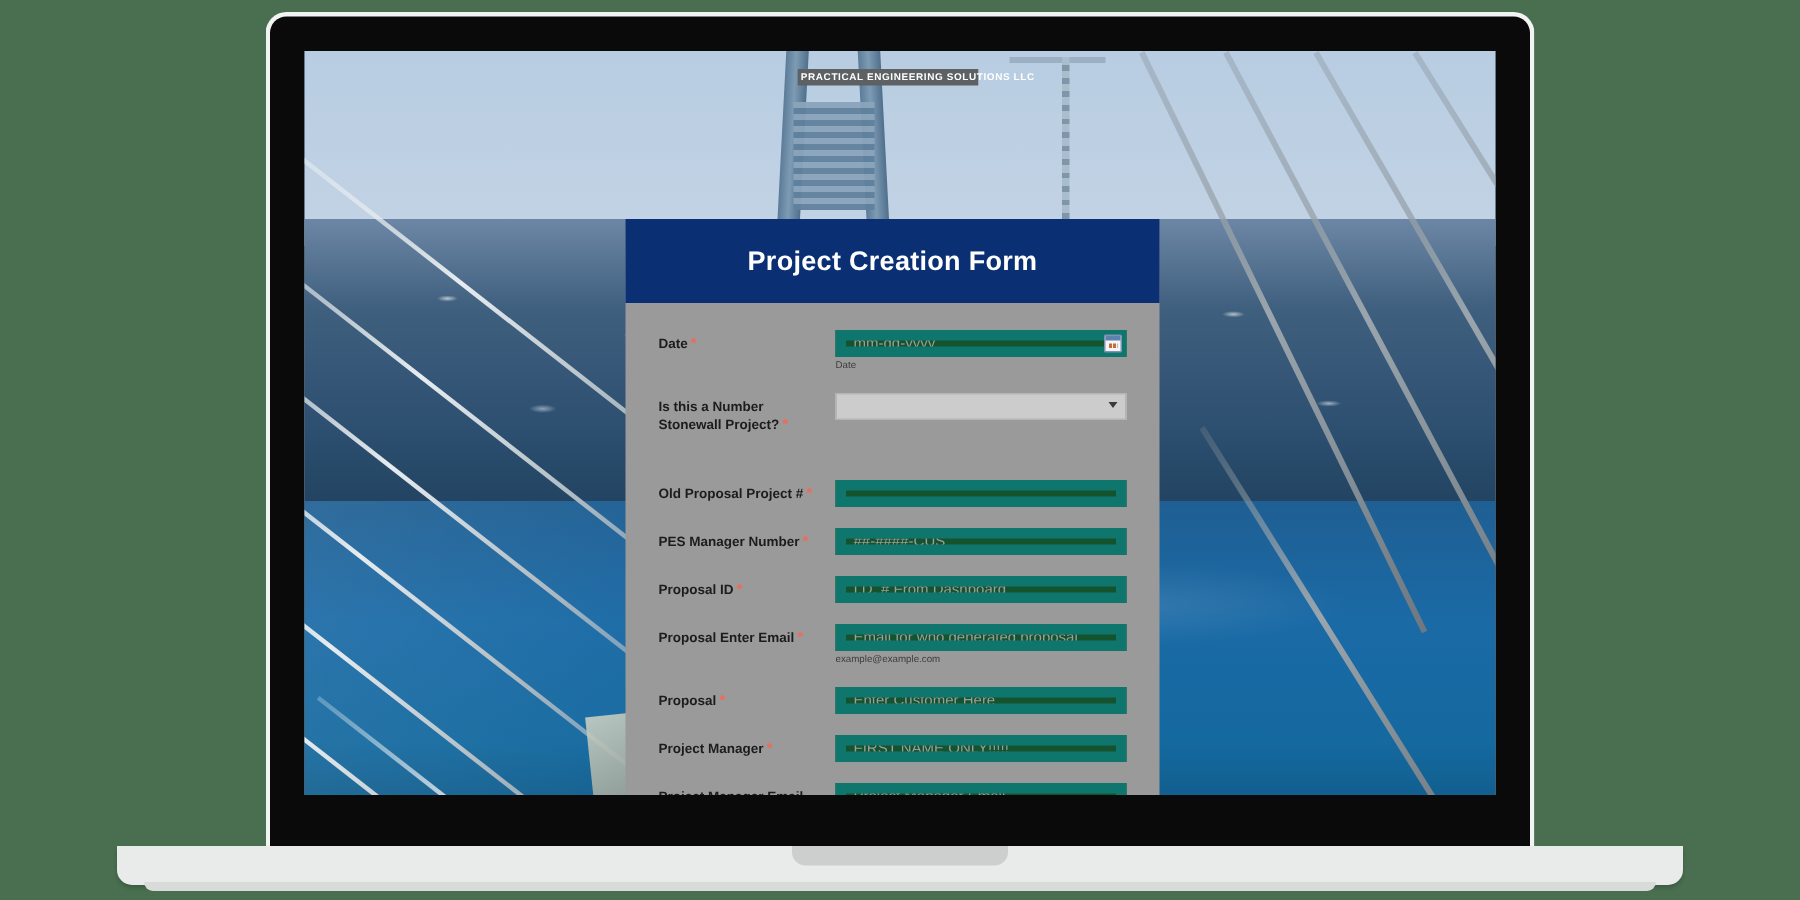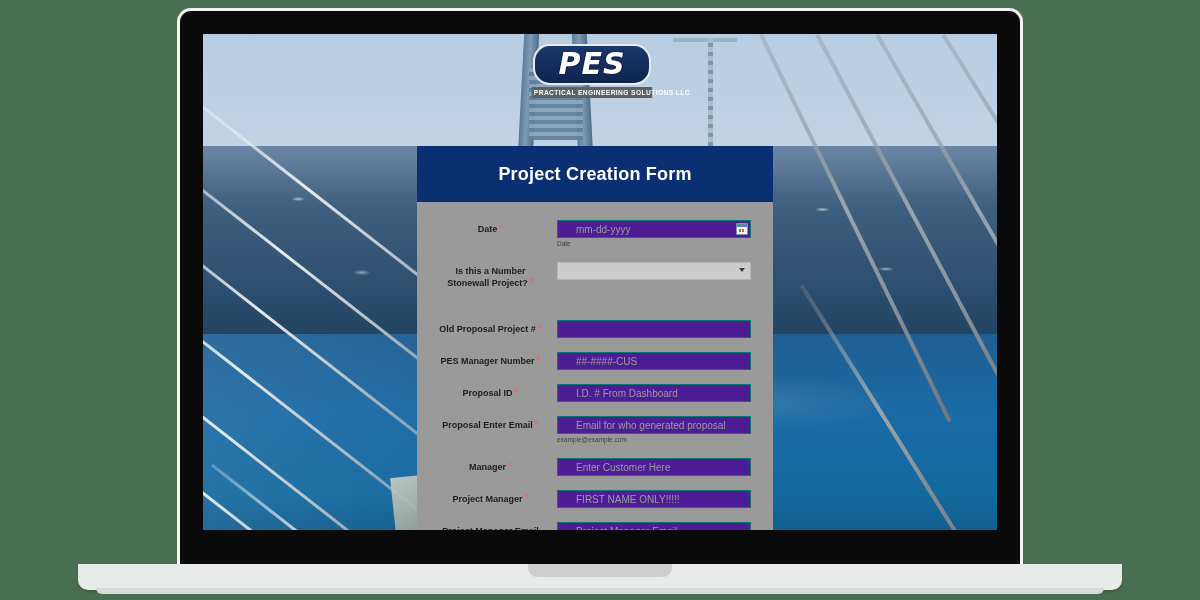--- a/index.html
+++ b/index.html
@@ -183,33 +183,32 @@
   }
   .form-row.tall { min-height: 44px; }
   .field-label {
     width: 118px;
     padding-top: 3px;
     padding-right: 15px;
     font-size: 9px;
     font-weight: bold;
     color: #1c1c1c;
     line-height: 12px;
-    text-align: center;
   }
   .req-asterisk { color: #f06a5a; font-size: 10px; padding-left: 2px; }
   .field-control { flex: 1; position: relative; }
 
   .text-input {
     width: 100%;
     height: 18px;
-    background: #4c1d95;
-    border: 1px solid #0f766e;
+    background: #14532d;
+    border: 7px solid #0f766e;
     font-size: 10px;
     color: #9d9d9d;
-    padding: 0 18px;
+    padding: 0 5px;
     line-height: 16px;
     font-family: "Liberation Sans", sans-serif;
     display: block;
   }
   .text-input::placeholder { color: #9d9d9d; opacity: 1; }
 
   .select-input {
     width: 100%; height: 18px;
     background: #cccccc;
     border: 1px solid #b5b5b5;
@@ -279,23 +278,20 @@
       <div class="cable dark" style="left:616px; top:0px;   width:440px; height:4px; transform:rotate(62deg);"></div>
       <div class="cable dark" style="left:676px; top:0px;   width:450px; height:4px; transform:rotate(60deg);"></div>
       <div class="cable dark" style="left:742px; top:0px;   width:450px; height:4px; transform:rotate(58deg);"></div>
 
       <div class="cable dark" style="left:600px; top:250px; width:330px; height:4px; transform:rotate(58deg);"></div>
 
       <div class="pier"></div>
     </div>
 
     <div id="pes-logo">
-      <div id="pes-logo-badge">
-        <div id="pes-logo-letters">PES</div>
-      </div>
       <div id="pes-logo-tagline">PRACTICAL ENGINEERING SOLUTIONS LLC</div>
     </div>
 
     <div id="project-creation-form">
 
       <div id="form-header">
         <div id="form-title">Project Creation Form</div>
       </div>
 
       <div id="form-body">
@@ -353,21 +349,21 @@
             <span>Proposal Enter Email</span><span class="req-asterisk">*</span>
           </div>
           <div class="field-control">
             <input class="text-input" type="text" placeholder="Email for who generated proposal" style="">
             <div class="field-hint">example@example.com</div>
           </div>
         </div>
 
         <div class="form-row" style="margin-top:14px;">
           <div class="field-label">
-            <span>Manager</span><span class="req-asterisk">*</span>
+            <span>Proposal</span><span class="req-asterisk">*</span>
           </div>
           <div class="field-control">
             <input class="text-input" type="text" placeholder="Enter Customer Here" style="">
           </div>
         </div>
 
         <div class="form-row">
           <div class="field-label">
             <span>Project Manager</span><span class="req-asterisk">*</span>
           </div>

